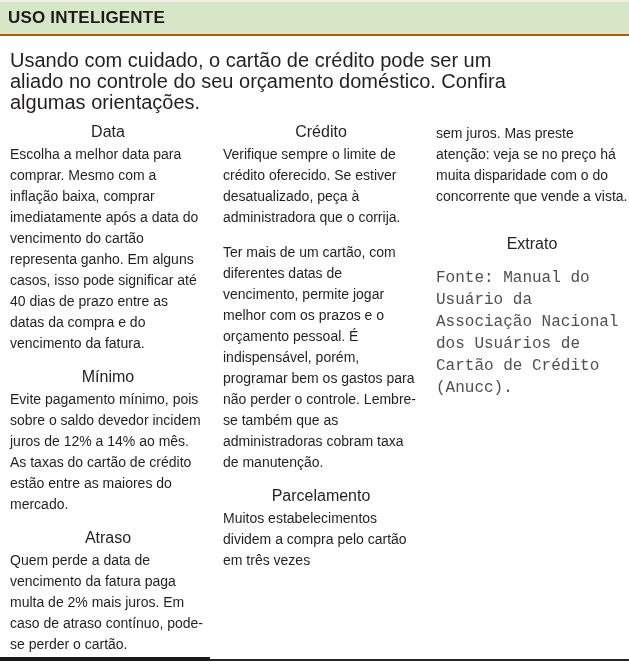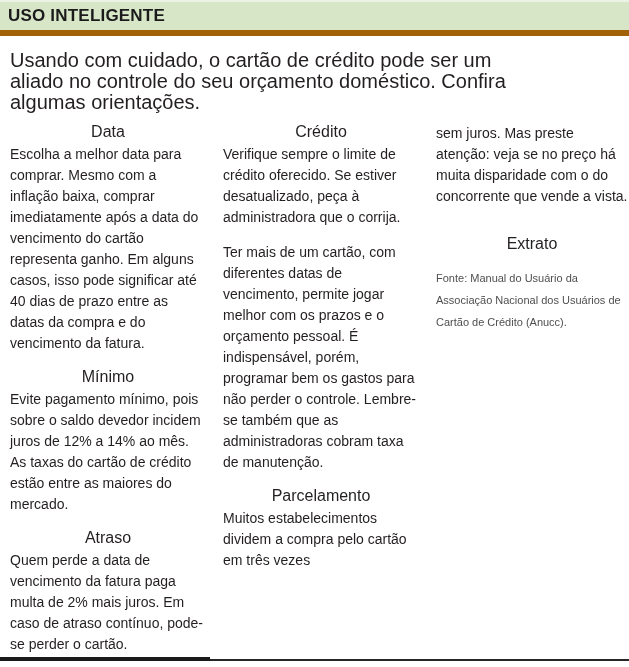--- a/index.html
+++ b/index.html
@@ -15,21 +15,21 @@
     background: #ffffff;
     overflow: hidden;
   }
   .topbar-strip {
     height: 2px;
     background: #edf3e4;
   }
   .topbar {
     height: 34px;
     background: #d6e6c7;
-    border-bottom: 6px solid #a16207;
+    border-bottom: 2px solid #a16207;
     display: flex;
     align-items: center;
     padding-left: 8px;
   }
   .topbar h1 {
     font-size: 17px;
     font-weight: bold;
     letter-spacing: 0.2px;
     color: #1b1b1b;
   }
@@ -59,23 +59,24 @@
     color: #231f20;
     text-align: center;
   }
   .section p, .continuation {
     font-size: 14px;
     line-height: 21px;
     color: #231f20;
   }
   .continuation { margin-bottom: 28px; }
   .source {
-    font-size: 11px;
+    font-size: 16px;
     line-height: 22px;
     color: #4f4f4f;
+    font-family: Liberation Mono, monospace;
   }
   .footer-rule {
     position: absolute;
     left: 0;
     right: 0;
     bottom: 6px;
     height: 4px;
   }
   .footer-rule .thick {
     position: absolute;

